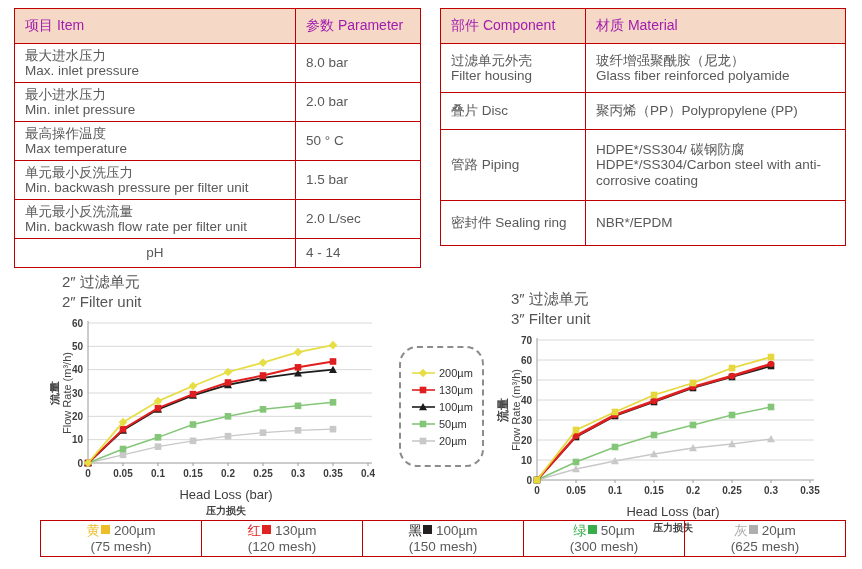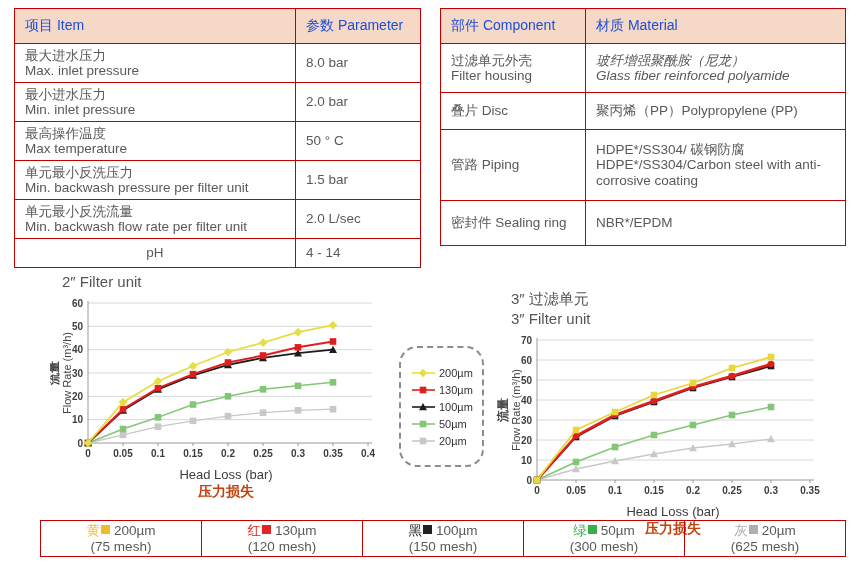--- a/index.html
+++ b/index.html
@@ -4,31 +4,31 @@
 <style>
   html,body{margin:0;padding:0;background:#fff;}
   .page{position:relative;width:862px;height:569px;background:#fff;overflow:hidden;
         font-family:"Liberation Sans",sans-serif;color:#595959;}
 
   
   table.spec{position:absolute;border-collapse:collapse;table-layout:fixed;
              font-size:13.5px;color:#595959;}
   table.spec th,table.spec td{border:1.5px solid #c00000;vertical-align:middle;
              padding:3px 10px;text-align:left;font-weight:normal;}
-  table.spec th{background:#f6d8c6;font-size:14px;height:28px;color:#1d4ed8;}
+  table.spec th{background:#f6d8c6;font-size:14px;height:28px;color:#a21caf;}
   td.bi{white-space:pre-line;line-height:15.5px;}
   #left-table{left:14px;top:8px;width:406px;}
   #right-table{left:440px;top:8px;width:405px;}
 
   
   .chart{position:absolute;}
   .chart-title{font-size:15px;line-height:20px;color:#555;margin-top:4px;}
   .chart svg{display:block;margin-top:7px;}
   .xlabel{text-align:center;font-size:13px;line-height:16px;color:#3d3d3d;}
-  .xlabel .zh{font-size:14px;font-weight:bold;color:#c2410c;text-align:center;}
+  .xlabel .zh{font-size:10px;font-weight:bold;color:#404040;text-align:center;}
   text.tick{font:600 10px "Liberation Sans",sans-serif;fill:#3d3d3d;}
   text.ylab{font:11px "Liberation Sans",sans-serif;fill:#444;}
   text.ylabzh{font:bold 12px "Liberation Sans",sans-serif;fill:#444;}
 
   
   .mid-legend{position:absolute;left:399px;top:346px;width:85px;height:121px;
               border:2px dashed #8c8c8c;border-radius:18px;box-sizing:border-box;
               display:flex;flex-direction:column;justify-content:center;
               padding-left:10px;gap:5px;background:#fff;}
   .lg-row{display:flex;align-items:center;gap:2px;font-size:11px;color:#333;}
@@ -99,41 +99,42 @@
     <thead>
       <tr>
         <th>部件 Component</th>
         <th>材质 Material</th>
       </tr>
     </thead>
     <tbody id="right-tbody">
         <tr>
           <td class="bi" style="height: 42px;">过滤单元外壳
 Filter housing</td>
-          <td class="bi" style="height: 42px; font-style: italic;">玻纤增强聚酰胺（尼龙）
+          <td class="bi" style="height: 42px;">玻纤增强聚酰胺（尼龙）
 Glass fiber reinforced polyamide</td>
         </tr>
         <tr>
           <td class="bi" style="height: 30px; margin-left: 24px;">叠片 Disc</td>
           <td class="bi" style="height: 30px;">聚丙烯（PP）Polypropylene (PP)</td>
         </tr>
         <tr>
           <td class="bi" style="height: 64px;">管路 Piping</td>
           <td class="bi" style="height: 64px;">HDPE*/SS304/ 碳钢防腐
 HDPE*/SS304/Carbon steel with anti-corrosive coating</td>
         </tr>
         <tr>
           <td class="bi" style="height: 38px;">密封件 Sealing ring</td>
           <td class="bi" style="height: 38px;">NBR*/EPDM</td>
         </tr>
       </tbody>
   </table>
 
   <div class="chart" style="left:50px;top:268px;width:352px">
     <div class="chart-title" style="margin-left:12px">
+      <div>2″ 过滤单元</div>
       <div>2″ Filter unit</div>
     </div>
     <svg width="352" height="168">
         <line x1="38" y1="120.66666666666667" x2="322" y2="120.66666666666667" stroke="#d8d8d8" stroke-width="1"></line>
         <line x1="38" y1="97.33333333333334" x2="322" y2="97.33333333333334" stroke="#d8d8d8" stroke-width="1"></line>
         <line x1="38" y1="74" x2="322" y2="74" stroke="#d8d8d8" stroke-width="1"></line>
         <line x1="38" y1="50.66666666666667" x2="322" y2="50.66666666666667" stroke="#d8d8d8" stroke-width="1"></line>
         <line x1="38" y1="27.33333333333333" x2="322" y2="27.33333333333333" stroke="#d8d8d8" stroke-width="1"></line>
         <line x1="38" y1="4" x2="322" y2="4" stroke="#d8d8d8" stroke-width="1"></line>
         <line x1="38" y1="2" x2="38" y2="144" stroke="#9a9a9a" stroke-width="1"></line>

